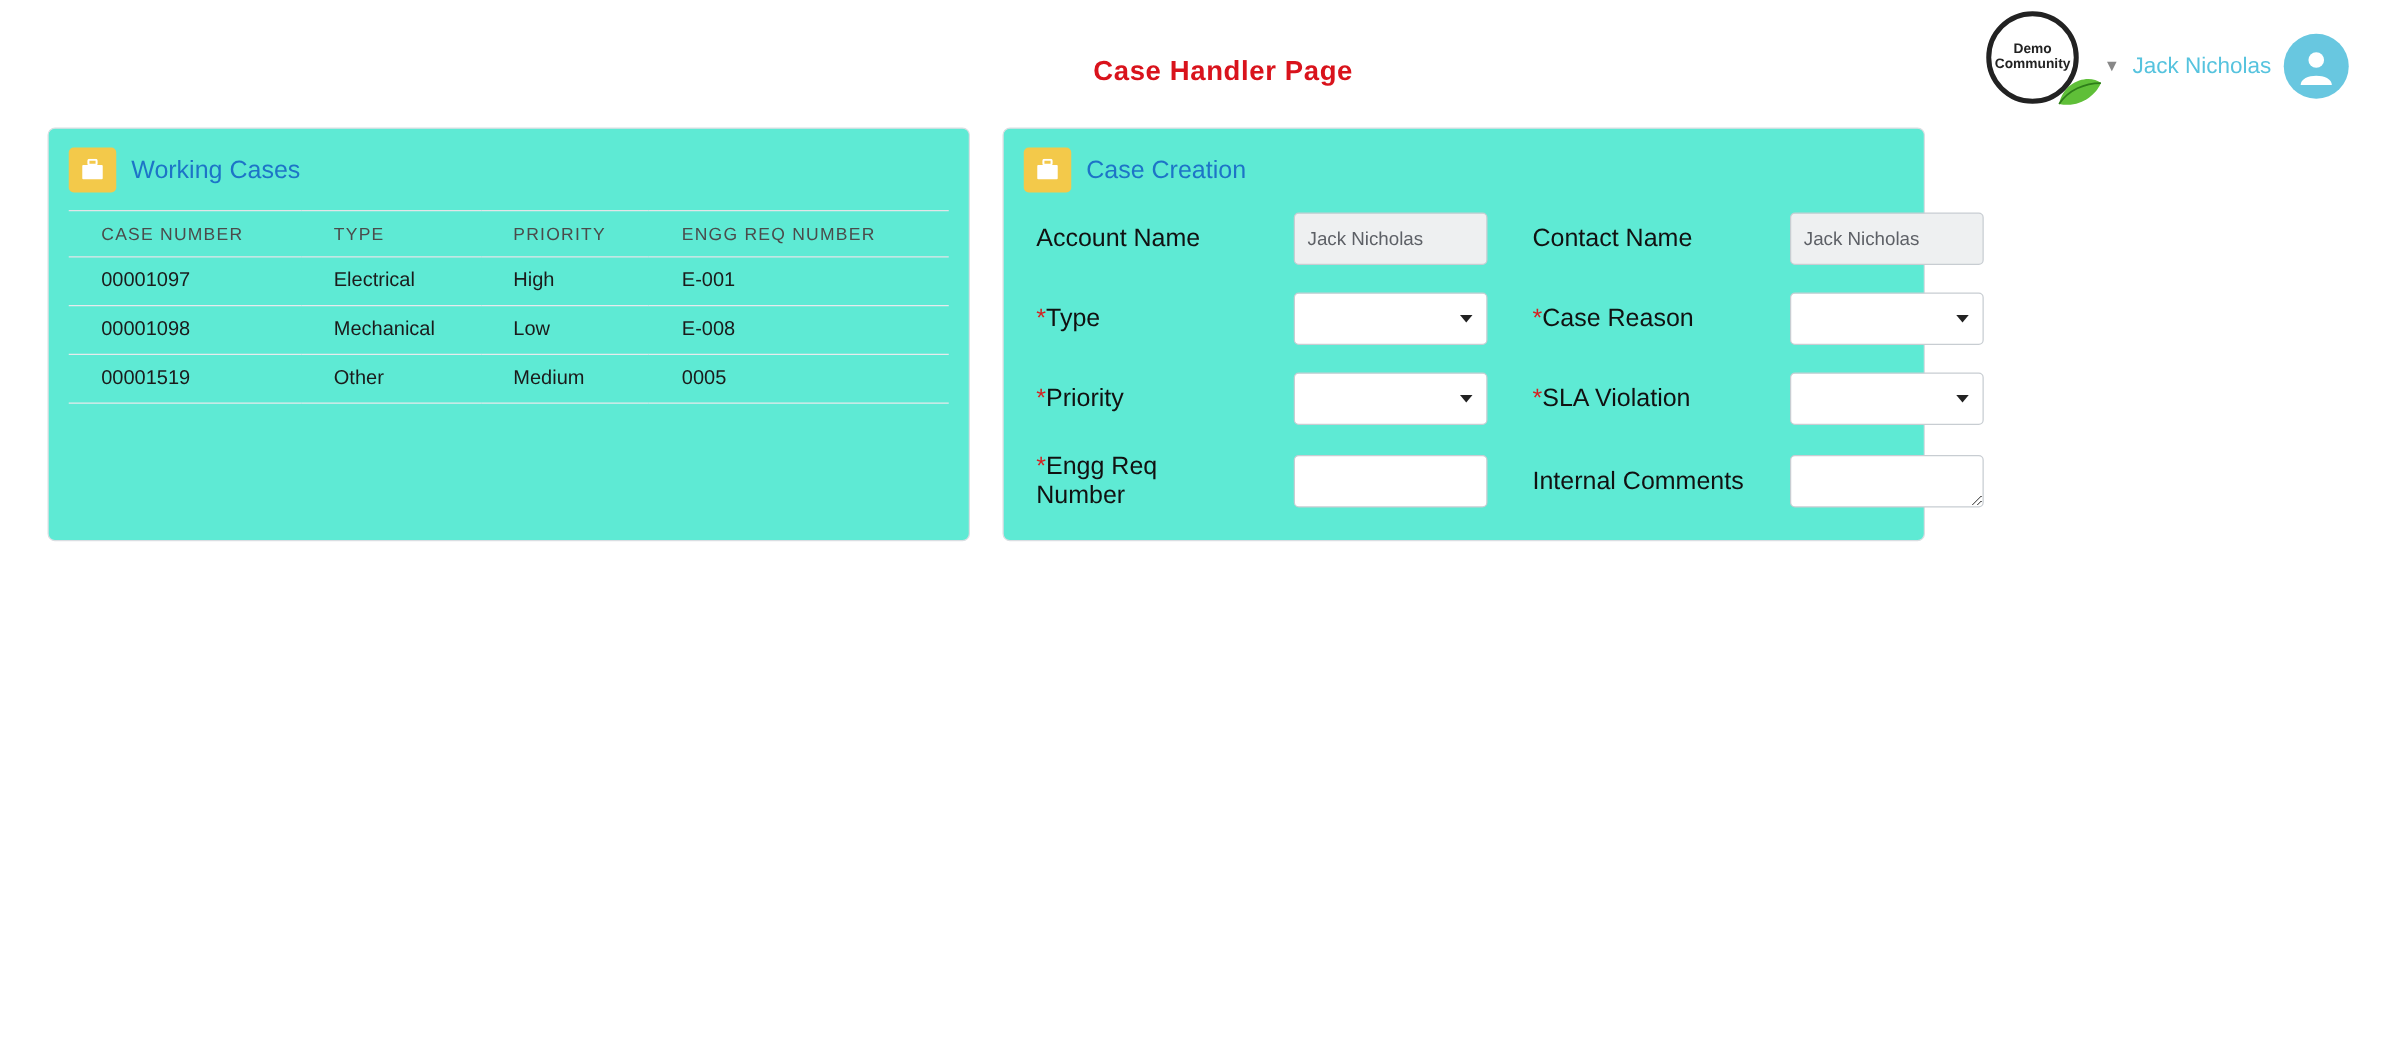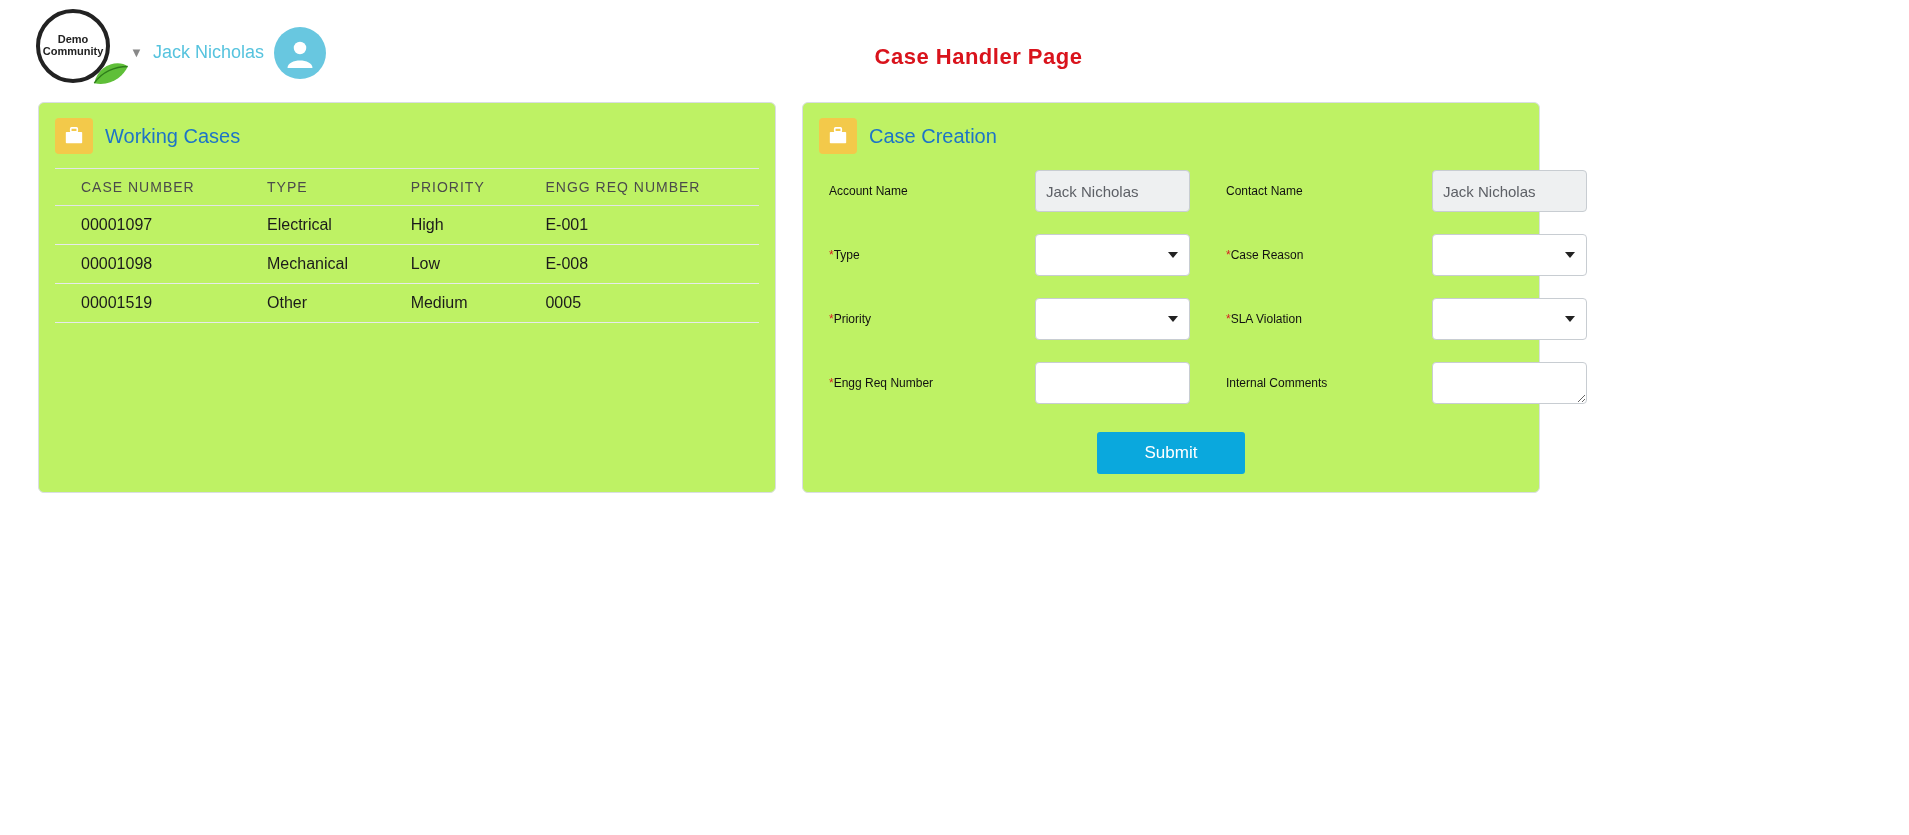--- a/index.html
+++ b/index.html
@@ -5,21 +5,21 @@
   * { box-sizing: border-box; margin: 0; padding: 0; }
   body {
     font-family: "Segoe UI", Arial, sans-serif;
     background: #ffffff;
     color: #333;
     width: 1909px;
   }
   .header {
     display: flex;
     align-items: center;
-    justify-content: flex-start;
+    justify-content: flex-end;
     padding: 5px 30px 0 30px;
     position: relative;
     height: 90px;
   }
   .logo {
     width: 100px;
     height: 78px;
     position: relative;
   }
   .logo-ring {
@@ -79,21 +79,21 @@
     justify-content:center;
   }
   .content {
     display: flex;
     gap: 26px;
     padding: 12px 38px 40px 38px;
   }
   .card {
     border: 1px solid #d9dee2;
     border-radius: 6px;
-    background: #bef264;
+    background: #5eead4;
     padding: 15px 16px 18px 16px;
   }
   .card-left { width: 738px; }
   .card-right { width: 738px; flex-grow:0; }
   .card-header {
     display: flex;
     align-items: center;
     gap: 12px;
     margin-bottom: 14px;
   }
@@ -131,21 +131,21 @@
   }
   .form-grid {
     display: grid;
     grid-template-columns: 170px 155px 170px 155px;
     column-gap: 36px;
     row-gap: 22px;
     padding: 2px 10px 6px 10px;
     align-items: center;
   }
   .form-label {
-    font-size: 12px;
+    font-size: 20px;
     color: #111;
   }
   .req { color: #d62020; }
   .form-input, .form-select, .form-textarea {
     width: 155px;
     height: 42px;
     border: 1px solid #c8cdd2;
     border-radius: 4px;
     font-size: 15px;
     padding: 6px 10px;
@@ -299,17 +299,14 @@
       <div class="form-label"><span class="req">*</span><span>SLA Violation</span></div>
       <div class="select-wrap"><select class="form-select"><option></option></select></div>
 
       <div class="form-label"><span class="req">*</span><span>Engg Req Number</span></div>
       <input class="form-input" value="" style="">
 
       <div class="form-label">Internal Comments</div>
       <textarea class="form-textarea" style=""></textarea>
     </div>
 
-    <div class="submit-row">
-      <button class="submit-btn">Submit</button>
-    </div>
   </div>
 </div>
 
 </body></html>

